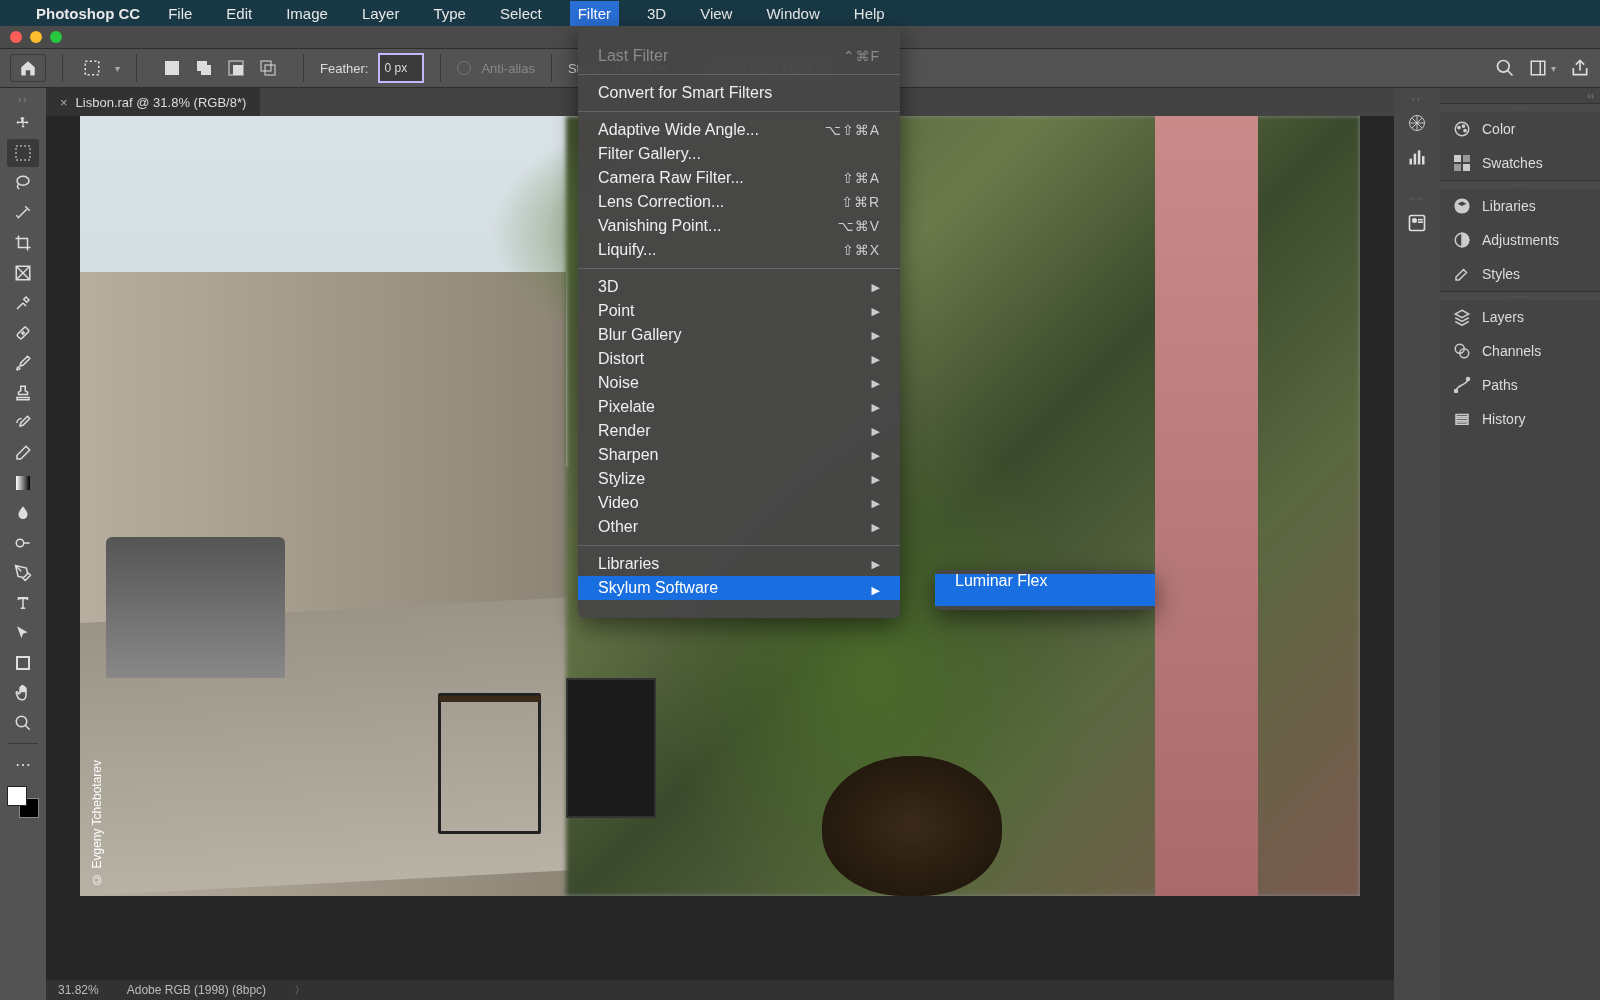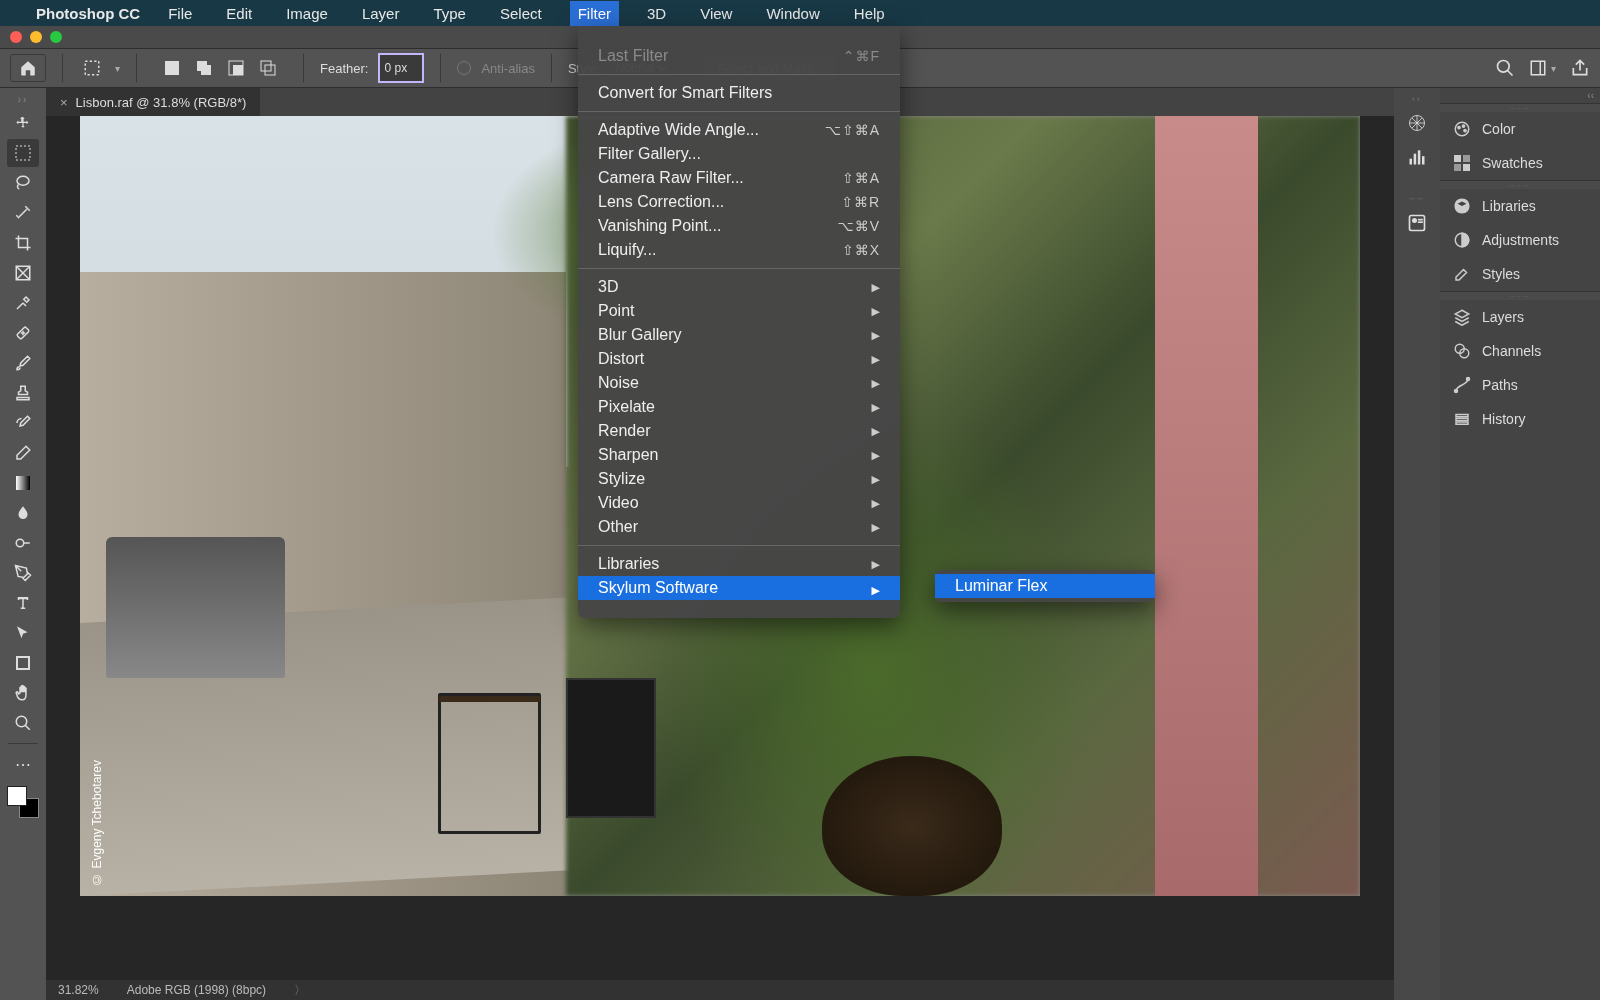--- a/index.html
+++ b/index.html
@@ -81,21 +81,21 @@
 .panel-stack .collapse { color:#888; font-size:10px; text-align:right; padding:2px 6px;}
 
 
 .dropdown { position:absolute; top:26px; left:578px; width:322px; background:rgba(70,70,70,0.97); box-shadow:0 8px 24px rgba(0,0,0,0.5); color:#eee; font-size:16px; padding:18px 0; z-index:100; border-radius:0 0 6px 6px;}
 .dropdown .row { display:flex; align-items:center; justify-content:space-between; padding:3px 20px; height:24px;}
 .dropdown .row.disabled { color:#8a8a8a;}
 .dropdown .row .arrow { color:#ccc; font-size:11px;}
 .dropdown .row.highlight { background:#1a6fe0; color:#fff;align-items:flex-end;}
 .dropdown hr { border:none; border-top:1px solid #666; margin:6px 0;}
 .submenu { position:absolute; top:570px; left:935px; width:220px; background:rgba(70,70,70,0.97); box-shadow:0 8px 24px rgba(0,0,0,0.5); padding:4px 0; z-index:101; border-radius:6px;}
-.submenu .row { padding:3px 20px; height:24px; display:flex; align-items:flex-start; font-size:16px;}
+.submenu .row { padding:16px 20px; height:24px; display:flex; align-items:flex-end; font-size:16px;}
 .submenu .row.highlight { background:#1a6fe0; color:#fff;}
 .shortcut { color:#ccc; font-size:14px; letter-spacing:1px;}
 .row.disabled .shortcut { color:#8a8a8a;}
 
 svg { display:block; }
 </style>
 </head>
 <body>
 
 <div class="mac-menubar">

